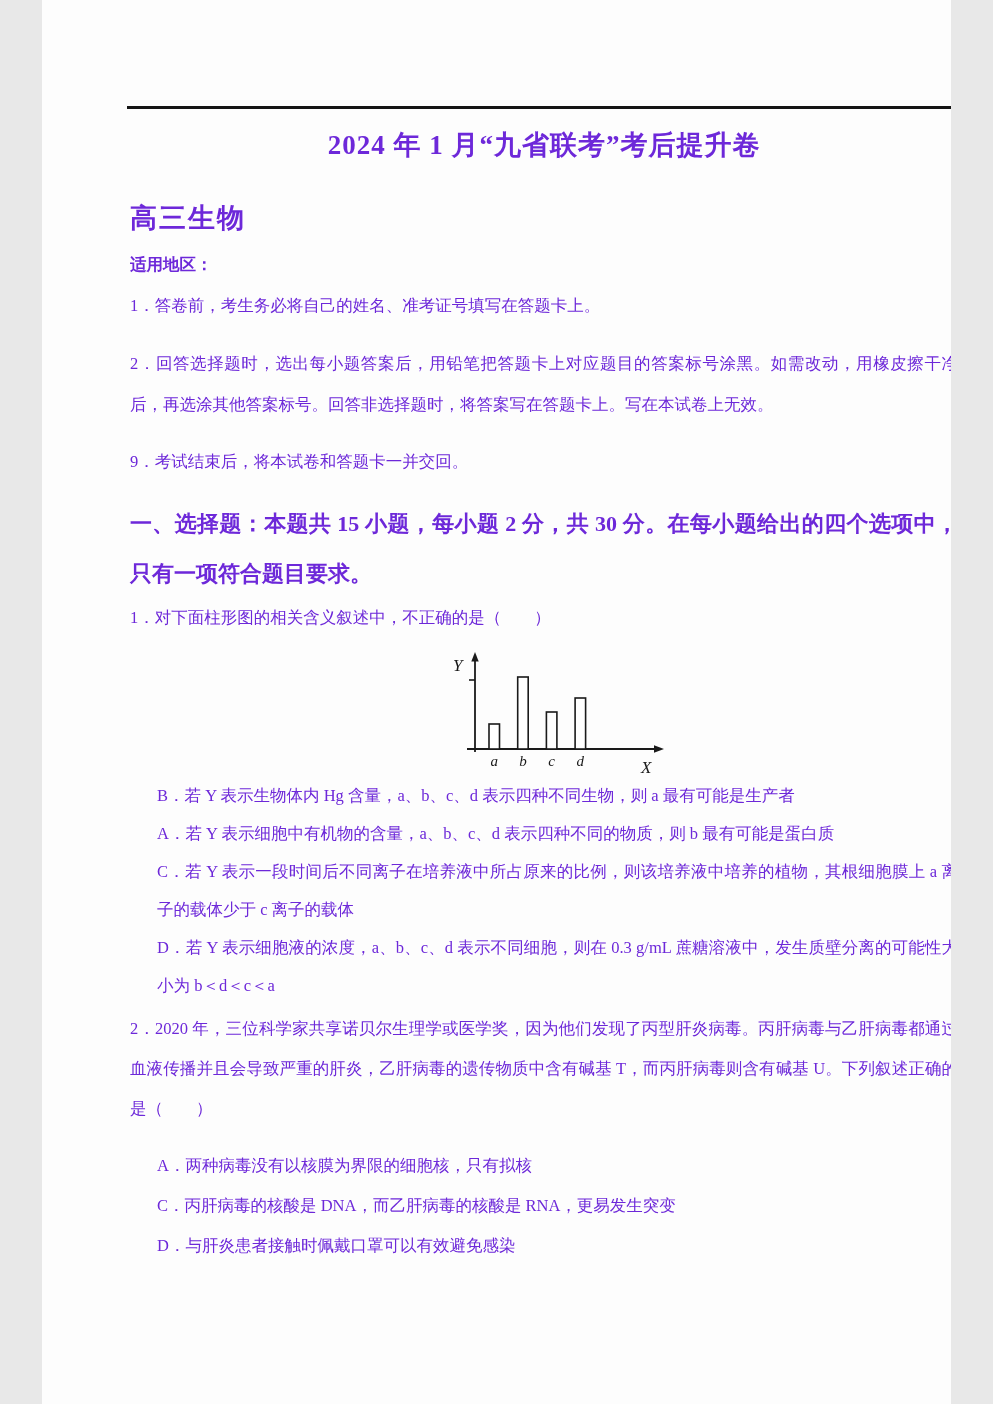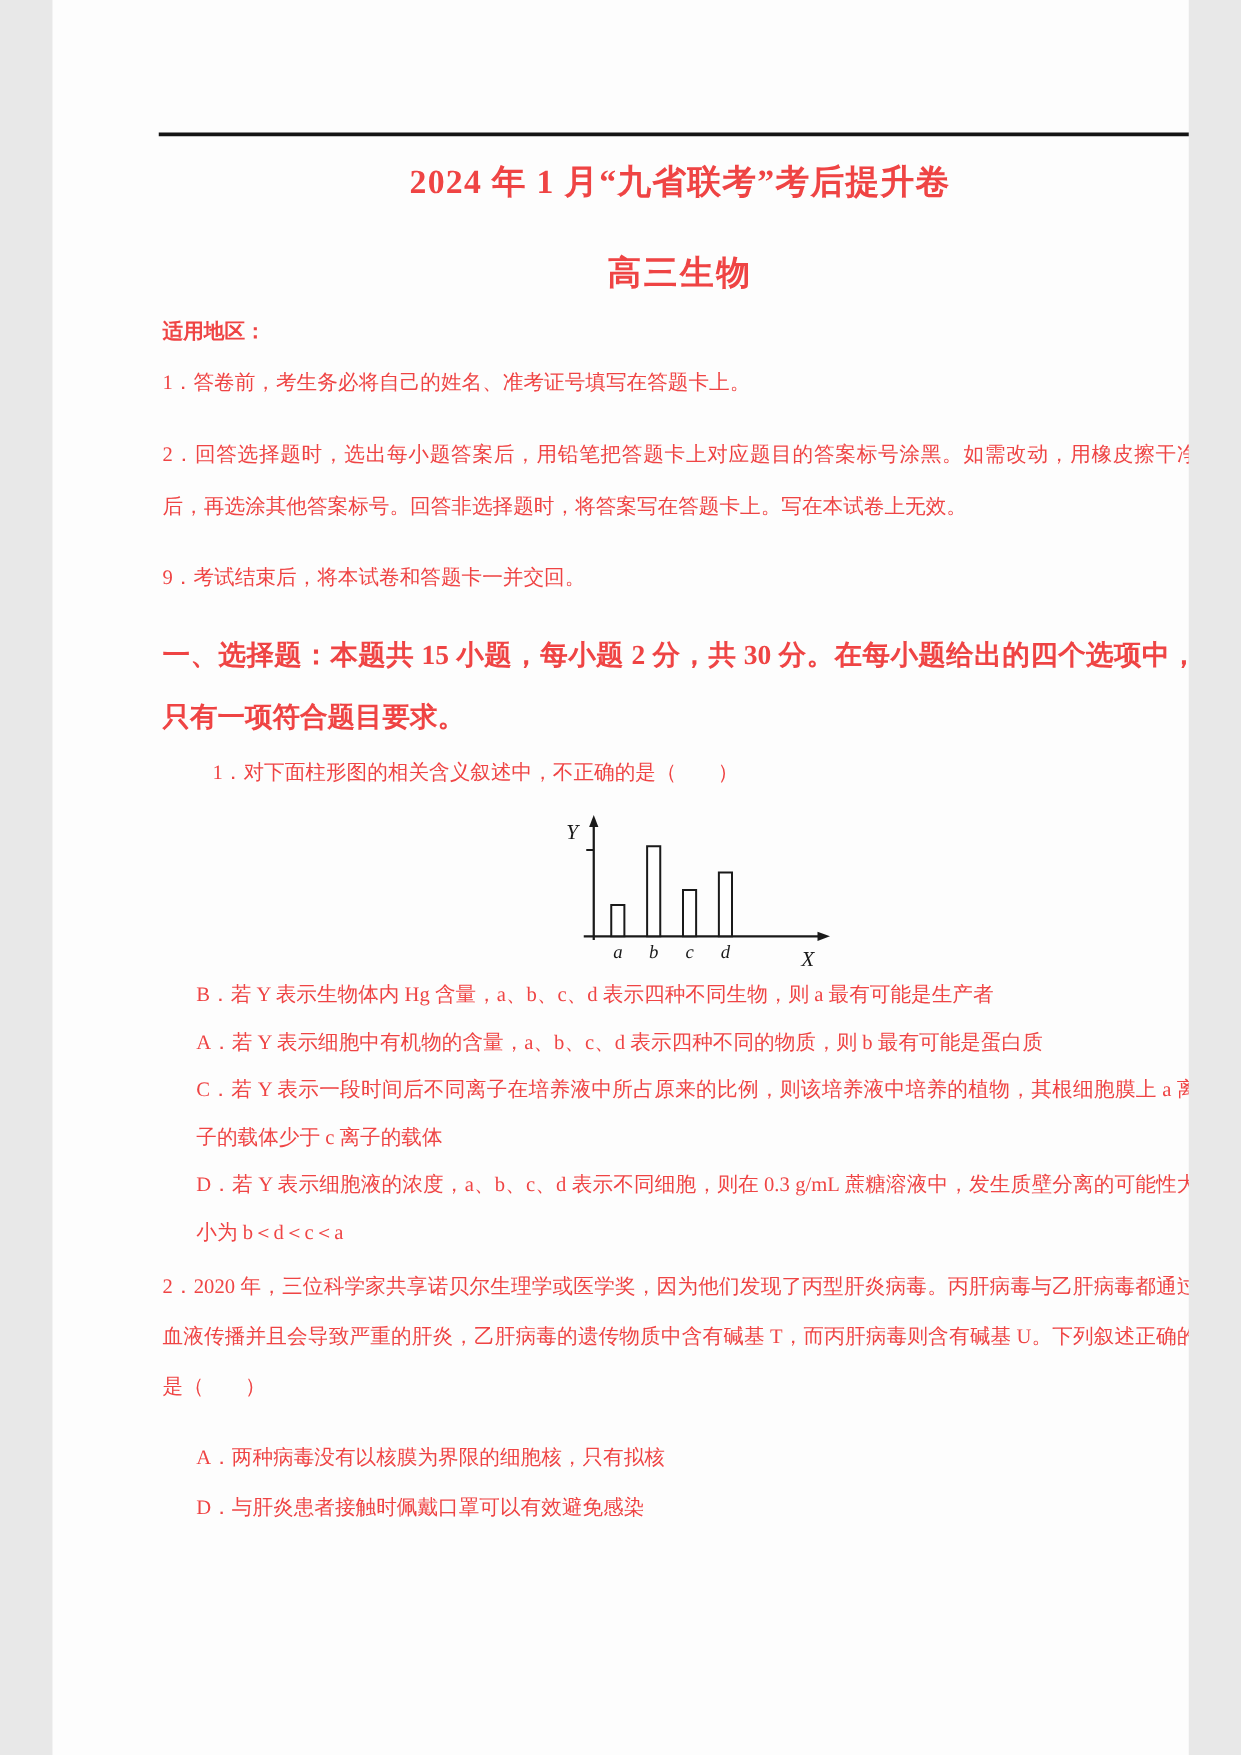--- a/index.html
+++ b/index.html
@@ -1,58 +1,58 @@
 <!DOCTYPE html>
 <html><head>
 <meta charset="utf-8">
 <style>
   html,body { margin:0; padding:0; background:#e8e8e8; }
   .page {
     position:relative;
     width:909px; height:1404px;
     margin:0 auto;
     background:#fdfdfd;
-    color:#ef4444;
+    color:#6d28d9;
     font-family:"Liberation Serif","DejaVu Serif",serif;
     overflow:hidden;
   }
   .top-rule {
     position:absolute; left:85px; top:106px;
     width:831px; height:3px; background:#141414;
   }
   .content {
     position:absolute; left:88px; top:110px; width:828px;
   }
   .content > * { margin:0; }
   .title {
     margin-top:17px; font-size:27px; font-weight:700;
     text-align:center; letter-spacing:1px;
   }
   .subtitle {
     margin-top:37px; font-size:27px; font-weight:700;
-    text-align:center; letter-spacing:2px;
+    letter-spacing:2px;
   }
   .info {
     margin-top:50px; font-size:15.5px; text-align:center; letter-spacing:0.5px;
   }
   .notice-label {
     margin-top:17px; font-size:16.5px; font-weight:700; line-height:24px;
   }
   .note {
     font-size:16.5px; line-height:41px; text-align:justify;
   }
   .note-first { margin-top:8px; }
   .section-heading {
     margin-top:6px; font-size:22px; font-weight:700;
     line-height:50px; text-align:justify;
   }
   .stem {
     font-size:16.5px; line-height:40px; text-align:justify;
   }
-  .stem-q1 { margin-top:4px; line-height:30px;margin-left:40px; }
+  .stem-q1 { margin-top:4px; line-height:30px; }
   .stem-q2 { margin-top:4px; }
   .chart-wrap {
     margin-top:2px;
     width:230px; height:128px;
     margin-left:auto; margin-right:auto;
     transform:translateX(16px);
   }
   .options { margin-left:27px; }
   .options p { margin:0; font-size:16.5px; text-align:justify; }
   .opts-q1 p { line-height:38px; }
@@ -115,18 +115,19 @@
         <p>A．若 Y 表示细胞中有机物的含量，a、b、c、d 表示四种不同的物质，则 b 最有可能是蛋白质</p>
         <p>C．若 Y 表示一段时间后不同离子在培养液中所占原来的比例，则该培养液中培养的植物，其根细胞膜上 a 离子的载体少于 c 离子的载体</p>
         <p>D．若 Y 表示细胞液的浓度，a、b、c、d 表示不同细胞，则在 0.3 g/mL 蔗糖溶液中，发生质壁分离的可能性大小为 b＜d＜c＜a</p>
       </div>
     </div>
 
     <div>
       <p class="stem stem-q2">2．2020 年，三位科学家共享诺贝尔生理学或医学奖，因为他们发现了丙型肝炎病毒。丙肝病毒与乙肝病毒都通过血液传播并且会导致严重的肝炎，乙肝病毒的遗传物质中含有碱基 T，而丙肝病毒则含有碱基 U。下列叙述正确的是（　　）</p>
       <div class="options opts-q2">
         <p>A．两种病毒没有以核膜为界限的细胞核，只有拟核</p>
+        <p>C．丙肝病毒的核酸是 DNA，而乙肝病毒的核酸是 RNA，更易发生突变</p>
         <p>D．与肝炎患者接触时佩戴口罩可以有效避免感染</p>
       </div>
     </div>
 
   </div>
 </div>
 
 </body></html>

